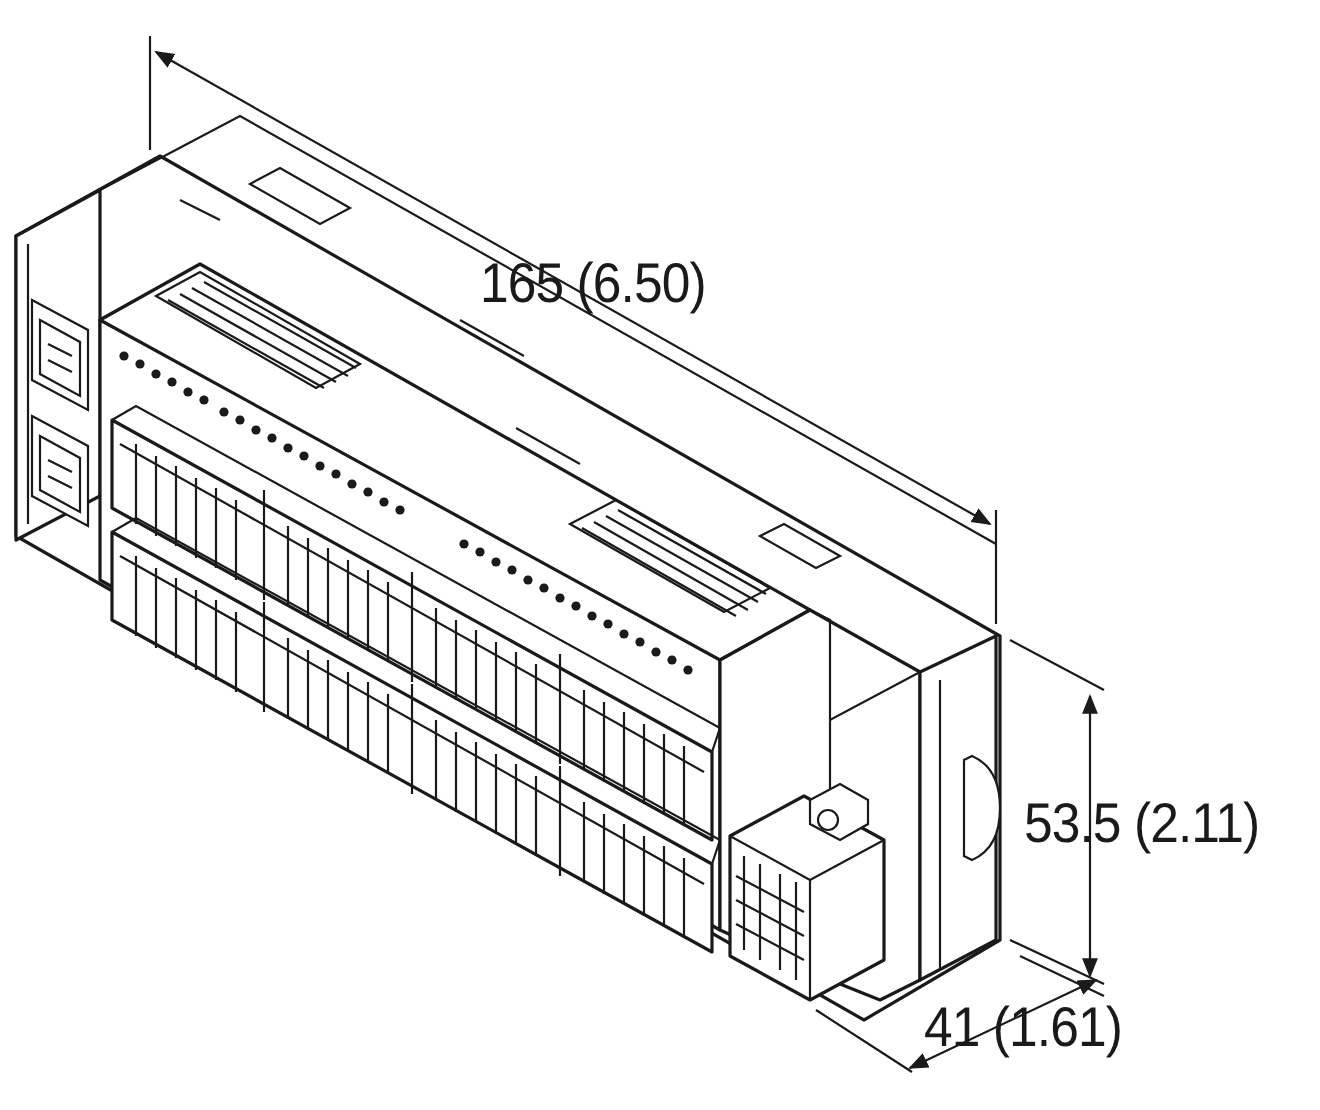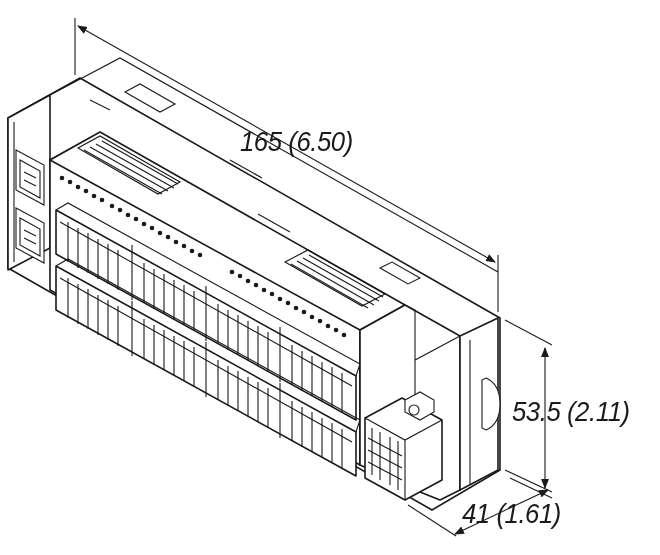--- a/index.html
+++ b/index.html
@@ -1,17 +1,17 @@
 <!DOCTYPE html>
 <html><head>
 <meta charset="utf-8">
 <style>
   html, body { margin:0; padding:0; background:#ffffff; }
   body { width:660px; height:555px; position:relative; overflow:hidden; font-family:"Liberation Sans", sans-serif; }
-  #diagram { position:absolute; left:0; top:0; width:660px; height:555px;font-style:italic; }
+  #diagram { position:absolute; left:0; top:0; width:660px; height:555px; }
   .dim-label { position:absolute; font-family:"Liberation Sans", sans-serif; color:#1a1a1a; font-size:28px; letter-spacing:-0.5px; white-space:nowrap; transform:scaleX(0.92); transform-origin:left top; }
   svg .ln { stroke:#1a1a1a; stroke-width:1.6; fill:none; stroke-linejoin:round; }
   svg .thin { stroke:#1a1a1a; stroke-width:1.1; fill:none; }
   svg .fillw { fill:#ffffff; }
 </style>
 </head>
 <body>
 
 <div id="diagram">
 <svg width="660" height="555" viewBox="0 0 660 555">

